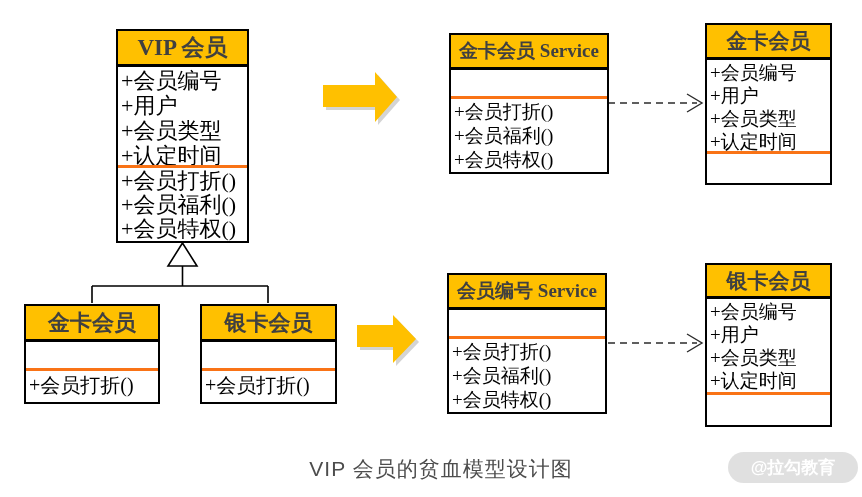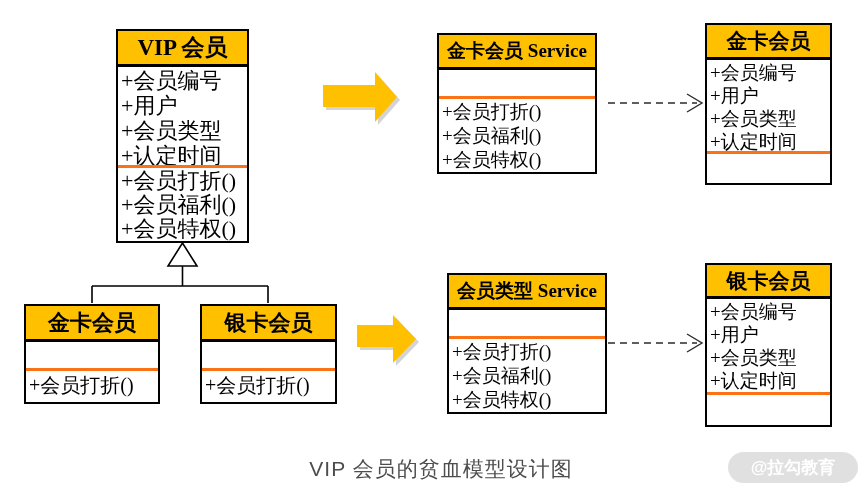--- a/index.html
+++ b/index.html
@@ -26,21 +26,21 @@
     flex-direction: column;
   }
   .uml-header {
     background: #FFC000;
     border-bottom: 3px solid #000000;
     box-sizing: border-box;
     display: flex;
     align-items: center;
     justify-content: center;
     font-weight: bold;
-    color: #000000;
+    color: #404040;
     white-space: nowrap;
     overflow: hidden;
     flex: 0 0 auto;
   }
   .uml-section {
     box-sizing: border-box;
     border-bottom: 3px solid #f97316;
     overflow: hidden;
     padding: 1px 0 0 3px;
     flex: 0 0 auto;
@@ -137,21 +137,21 @@
   </div>
 
   <div class="uml-box box-sub" style="left:200px; top:304px; width:137px; height:100px;">
     <div class="uml-header" style="height:36px;">银卡会员</div>
     <div class="uml-section attrs" style="height:29px;"></div>
     <div class="uml-section methods last">
         <div class="member">+会员打折()</div>
       </div>
   </div>
 
-  <div class="uml-box box-service" style="left:437px; top:33px; width:160px; height:141px;">
+  <div class="uml-box box-service" style="left:449px; top:33px; width:160px; height:141px;">
     <div class="uml-header" style="height:35px;">金卡会员 Service</div>
     <div class="uml-section attrs" style="height:29px;"></div>
     <div class="uml-section methods last">
         <div class="member">+会员打折()</div>
         <div class="member">+会员福利()</div>
         <div class="member">+会员特权()</div>
       </div>
   </div>
 
   <div class="uml-box box-entity" style="left:705px; top:23px; width:127px; height:162px;">
@@ -159,21 +159,21 @@
     <div class="uml-section attrs" style="height:94px;">
         <div class="member">+会员编号</div>
         <div class="member">+用户</div>
         <div class="member">+会员类型</div>
         <div class="member">+认定时间</div>
       </div>
     <div class="uml-section methods last"></div>
   </div>
 
   <div class="uml-box box-service" style="left:447px; top:273px; width:160px; height:141px;">
-    <div class="uml-header" style="height:35px;">会员类型 Service</div>
+    <div class="uml-header" style="height:35px;">会员编号 Service</div>
     <div class="uml-section attrs" style="height:29px;"></div>
     <div class="uml-section methods last">
         <div class="member">+会员打折()</div>
         <div class="member">+会员福利()</div>
         <div class="member">+会员特权()</div>
       </div>
   </div>
 
   <div class="uml-box box-entity" style="left:705px; top:263px; width:127px; height:164px;">
     <div class="uml-header" style="height:34px;">银卡会员</div>

